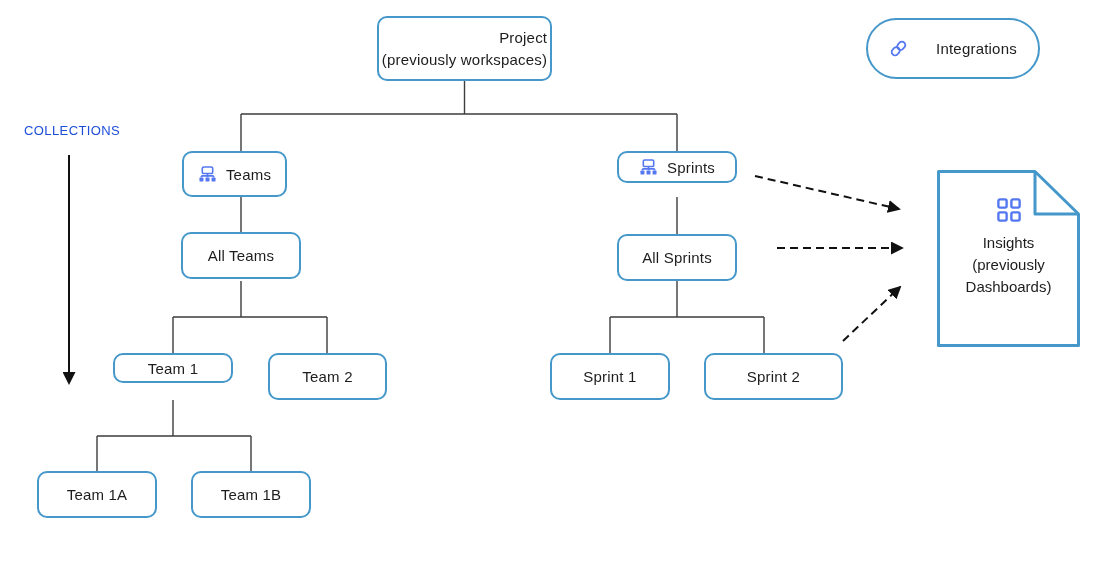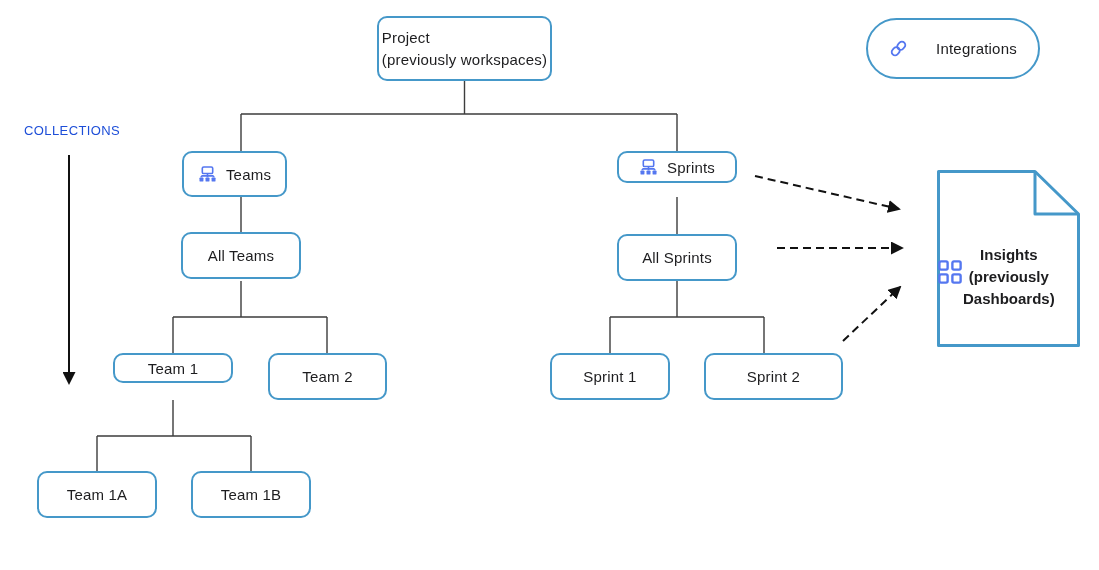--- a/index.html
+++ b/index.html
@@ -30,45 +30,44 @@
     align-items: center;
     justify-content: center;
     gap: 9px;
     font-size: 15px;
     color: #1d1d1f;
     letter-spacing: 0.2px;
     z-index: 2;
   }
   .node.pill { border-radius: 31px; gap: 28px; }
   .node .two-line {
-    text-align: left;
+    text-align: right;
     line-height: 22px;
   }
   .collections-label {
     position: absolute;
     left: 24px;
     top: 123px;
     font-size: 13px;
     color: #1d4ed8;
     letter-spacing: 0.4px;
     z-index: 2;
   }
   .insights-content {
     position: absolute;
     left: 937px;
     top: 170px;
     width: 143px;
     height: 177px;
     display: flex;
-    flex-direction: row;
+    flex-direction: column;
     align-items: center;
     box-sizing: border-box;
     padding-top: 27px;
     z-index: 2;
-    font-weight: bold;
   }
   .insights-text {
     margin-top: 9px;
     text-align: center;
     font-size: 15px;
     line-height: 22px;
     color: #1d1d1f;
   }
   .icon { display: inline-flex; align-items: center; justify-content: center; }
 </style>

